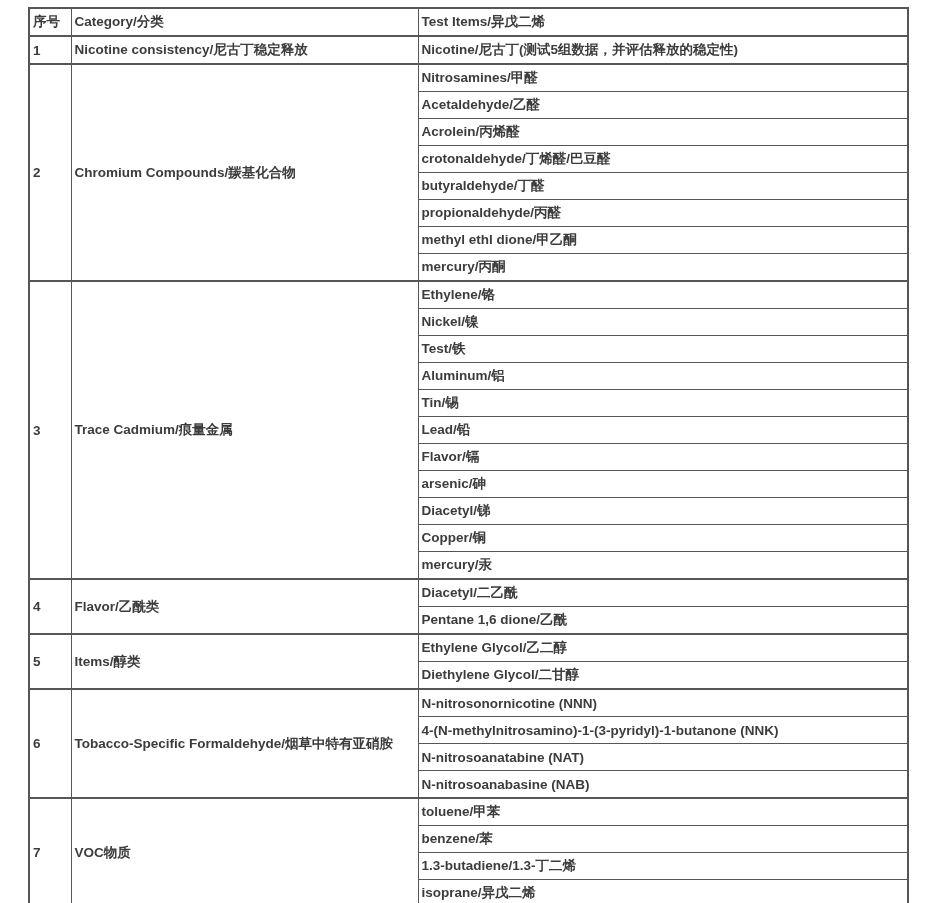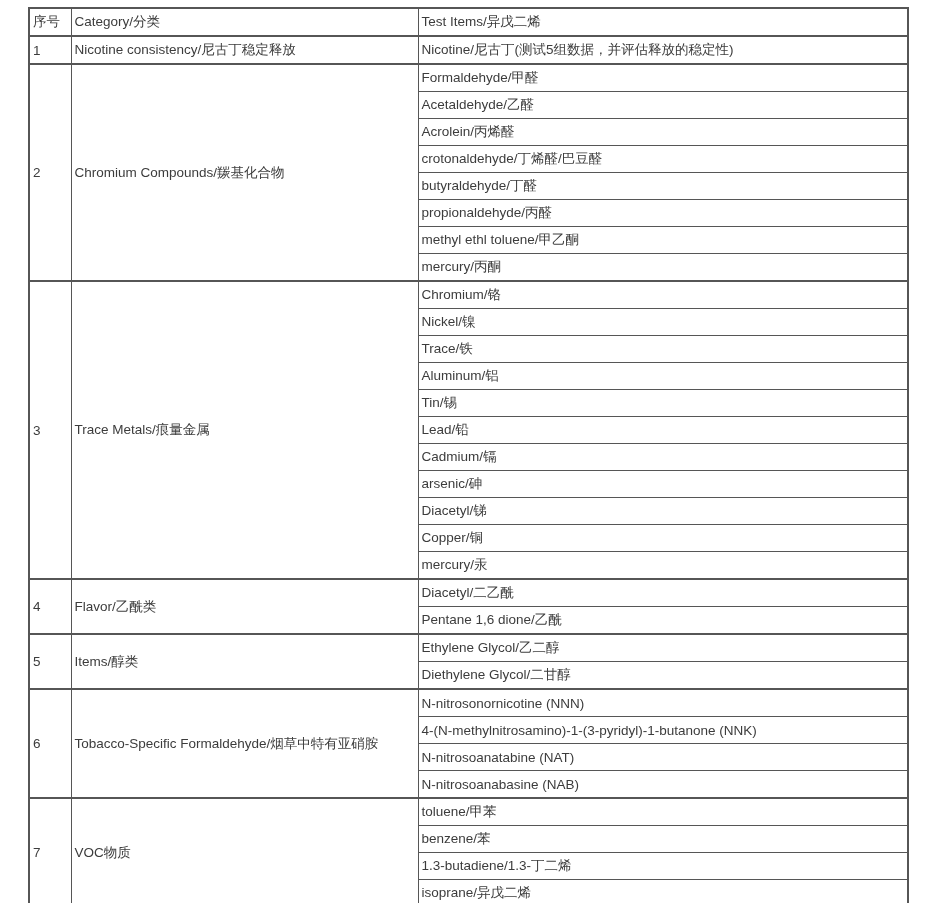--- a/index.html
+++ b/index.html
@@ -30,21 +30,21 @@
   table.test-table col.c-index { width: 42px; }
   table.test-table col.c-category { width: 347px; }
   table.test-table col.c-item { width: 490px; }
   table.test-table th,
   table.test-table td {
     border: 1px solid #565656;
     padding: 0 4px 0 3px;
     height: 26px;
     vertical-align: middle;
     text-align: left;
-    font-weight: normal;
+    font-weight: bold;
     overflow: hidden;
     white-space: nowrap;
   }
   table.test-table tr.group-start th,
   table.test-table tr.group-start td {
     border-top: 2px solid #565656;
   }
 </style>
 </head>
 <body>
@@ -65,65 +65,65 @@
     </thead>
     <tbody id="table-body">
     <tr class="group-start">
           <td rowspan="1">1</td>
           <td rowspan="1">Nicotine consistency/尼古丁稳定释放</td>
           <td>Nicotine/尼古丁(测试5组数据，并评估释放的稳定性)</td>
         </tr>
         <tr class="group-start">
           <td rowspan="8">2</td>
           <td rowspan="8">Chromium Compounds/羰基化合物</td>
-          <td>Formaldehyde/甲醛</td>
+          <td>Nitrosamines/甲醛</td>
         </tr>
         <tr>
           <td>Acetaldehyde/乙醛</td>
         </tr>
         <tr>
           <td>Acrolein/丙烯醛</td>
         </tr>
         <tr>
           <td>crotonaldehyde/丁烯醛/巴豆醛</td>
         </tr>
         <tr>
           <td>butyraldehyde/丁醛</td>
         </tr>
         <tr>
           <td>propionaldehyde/丙醛</td>
         </tr>
         <tr>
-          <td>methyl ethl toluene/甲乙酮</td>
+          <td>methyl ethl dione/甲乙酮</td>
         </tr>
         <tr>
           <td>mercury/丙酮</td>
         </tr>
         <tr class="group-start">
           <td rowspan="11">3</td>
-          <td rowspan="11">Trace Metals/痕量金属</td>
-          <td>Chromium/铬</td>
+          <td rowspan="11">Trace Cadmium/痕量金属</td>
+          <td>Ethylene/铬</td>
         </tr>
         <tr>
           <td>Nickel/镍</td>
         </tr>
         <tr>
-          <td>Trace/铁</td>
+          <td>Test/铁</td>
         </tr>
         <tr>
           <td>Aluminum/铝</td>
         </tr>
         <tr>
           <td>Tin/锡</td>
         </tr>
         <tr>
           <td>Lead/铅</td>
         </tr>
         <tr>
-          <td>Cadmium/镉</td>
+          <td>Flavor/镉</td>
         </tr>
         <tr>
           <td>arsenic/砷</td>
         </tr>
         <tr>
           <td>Diacetyl/锑</td>
         </tr>
         <tr>
           <td>Copper/铜</td>
         </tr>

